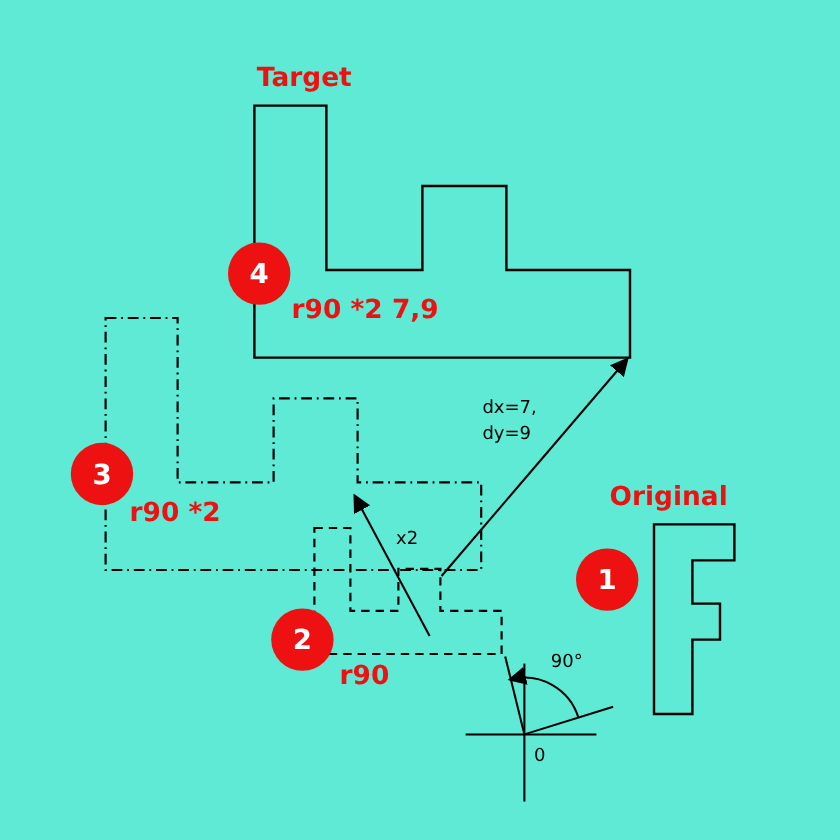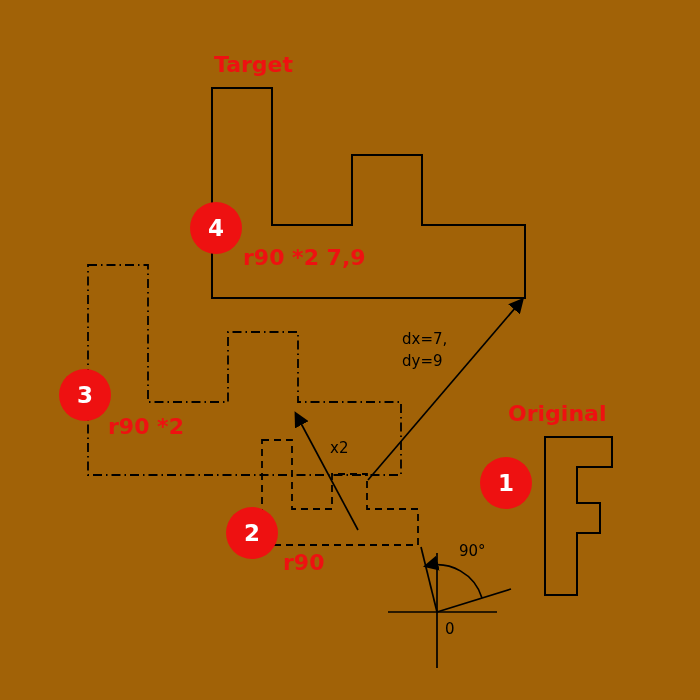--- a/index.html
+++ b/index.html
@@ -1,20 +1,20 @@
 <!DOCTYPE html>
 <html><head>
 <meta charset="utf-8">
 <style>
   html, body { margin: 0; padding: 0; background: #ffffff; }
   .canvas {
     position: relative;
     width: 700px;
     height: 700px;
-    background: #a16207;
+    background: #5eead4;
     overflow: hidden;
     font-family: "DejaVu Sans", sans-serif;
   }
   svg { display: block; }
   .shape   { fill: none; stroke: #000000; stroke-width: 2; }
   .dashed  { stroke-width: 1.8; stroke-dasharray: 7 5; }
   .dashdot { stroke-width: 1.8; stroke-dasharray: 9 4 1.5 4; }
   .ink     { stroke: #000000; stroke-width: 1.7; fill: none; }
   .title   { font-family: "DejaVu Sans", sans-serif; font-size: 22px; font-weight: bold; }
   .badge-num { font-family: "DejaVu Sans", sans-serif; font-size: 23px; font-weight: bold; fill: #ffffff; text-anchor: middle; }

